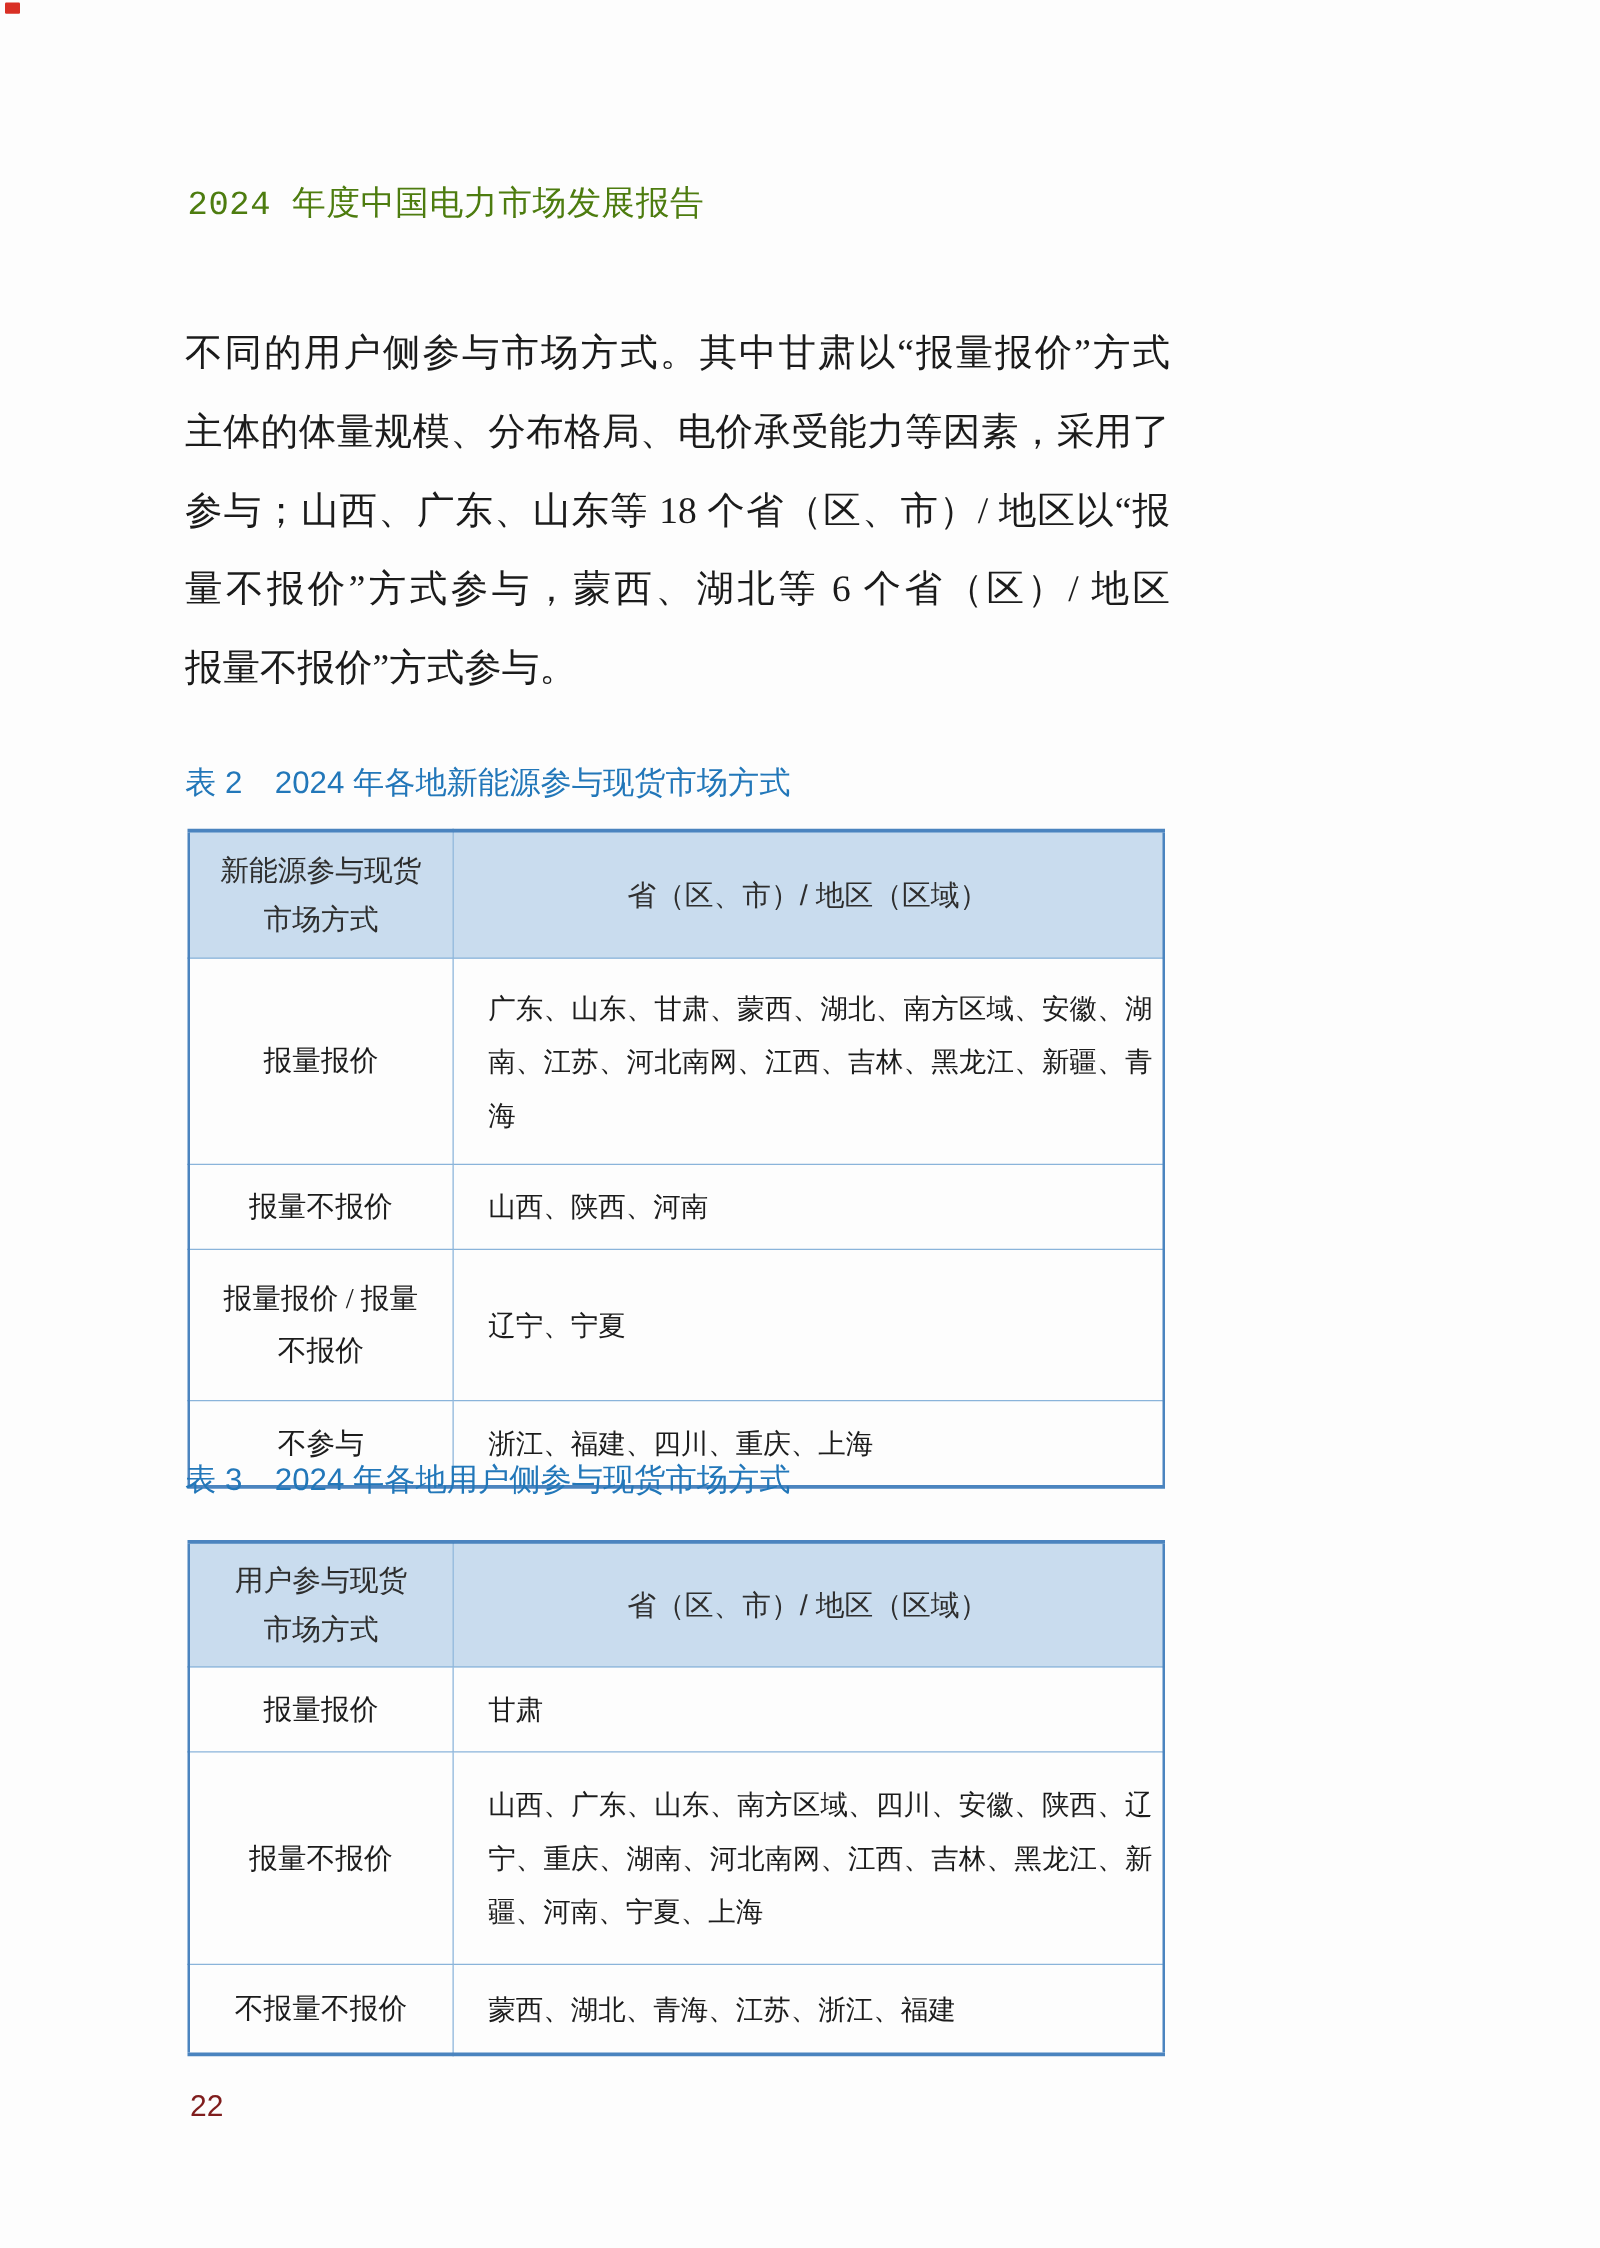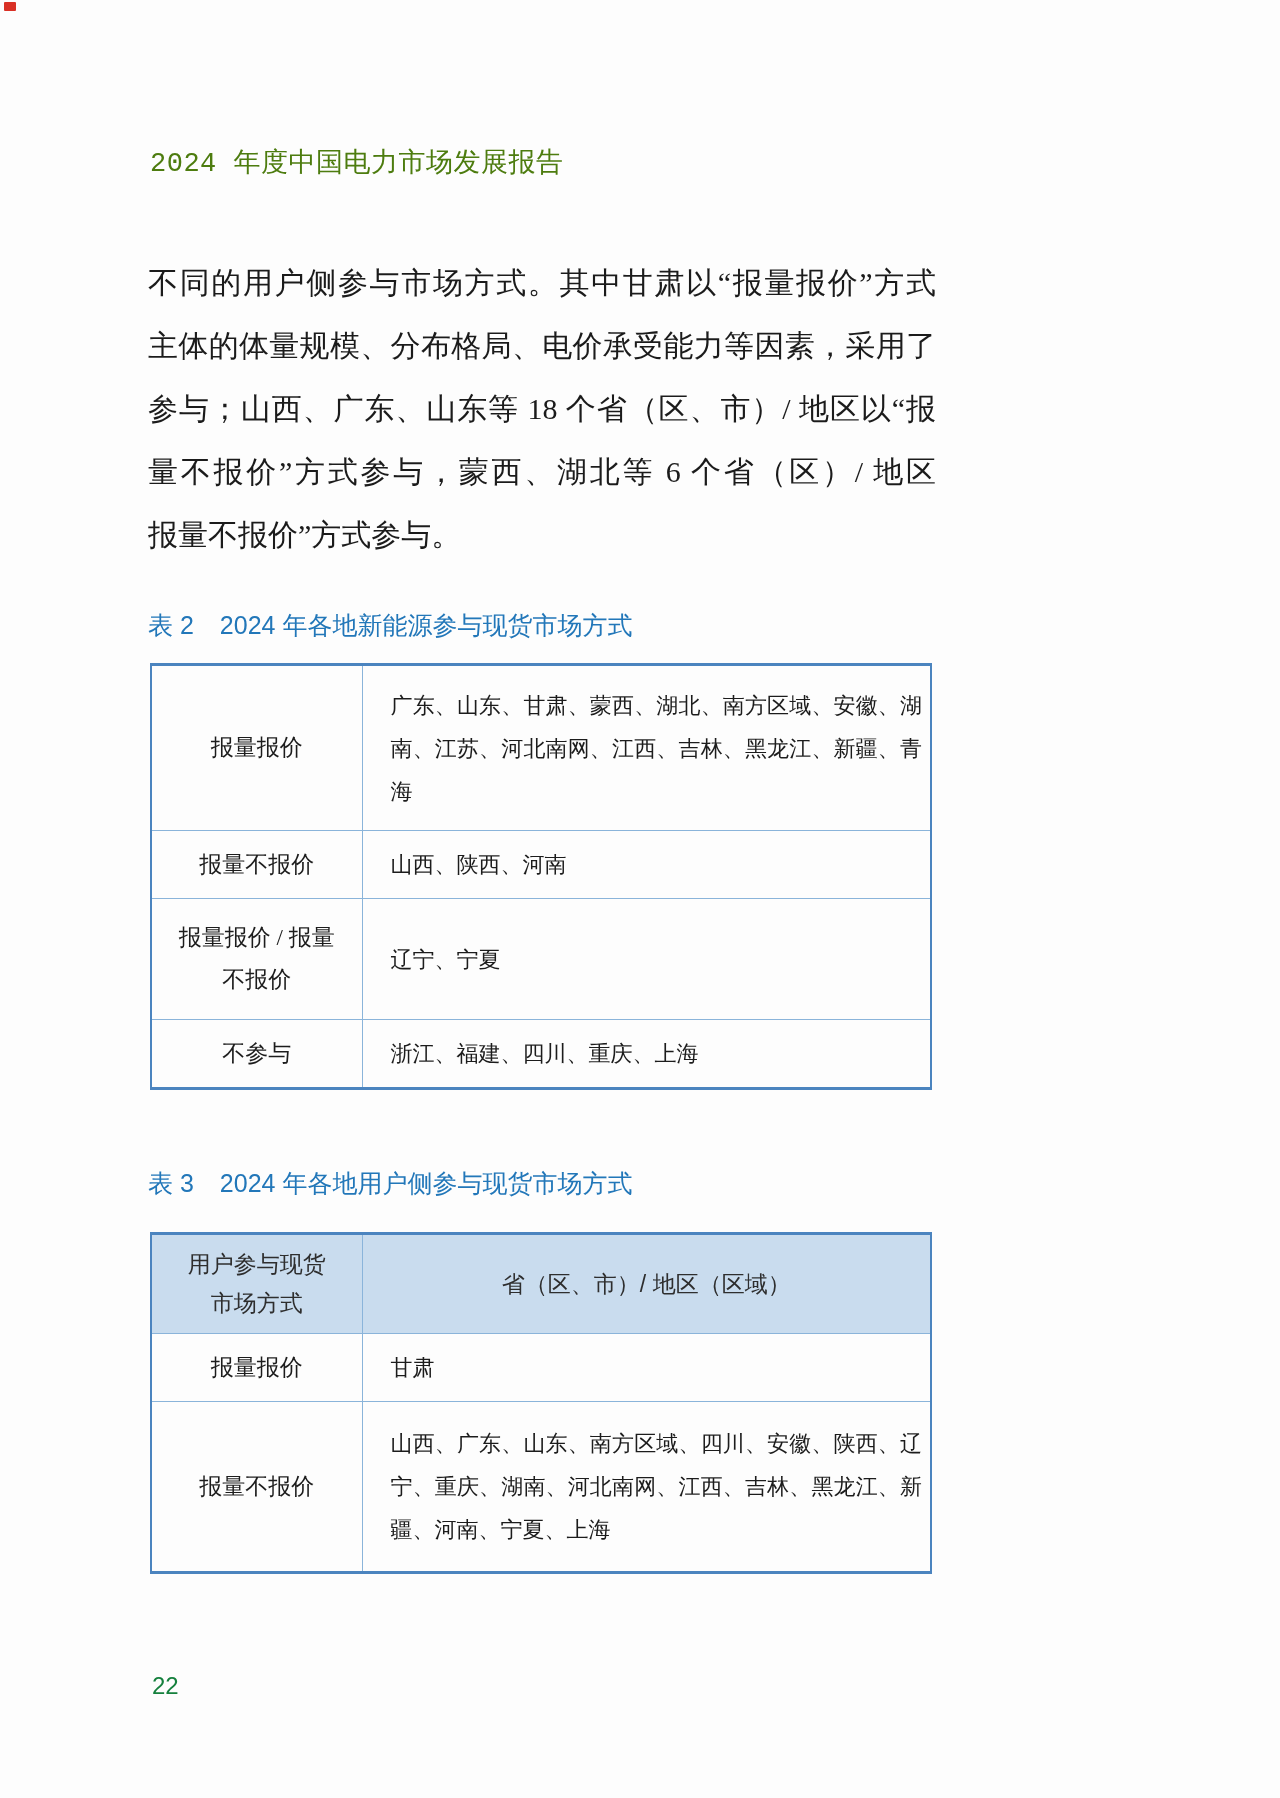--- a/index.html
+++ b/index.html
@@ -82,21 +82,21 @@
   .t2 tr.r3 td     { height:55px; }
   
   .t3 tr.head th   { height:98px; }
   .t3 tr.r0 td     { height:55px; }
   .t3 tr.r1 td     { height:157px; }
   .t3 tr.r2 td     { height:58px; }
 
   .page-number {
     position:absolute; left:152px; top:1672px;
     font-family:"Liberation Sans","DejaVu Sans",sans-serif;
-    font-size:24px; color:#15803d;
+    font-size:24px; color:#7f1d1d;
   }
 </style>
 </head>
 <body>
 
 <div class="page">
 
   <div class="corner-artifact"></div>
 
   <div class="running-header">2024 年度中国电力市场发展报告</div>
@@ -112,20 +112,25 @@
   <div class="table-title t2-title">
     <span class="title-label">表 2</span><span>2024 年各地新能源参与现货市场方式</span>
   </div>
 
   <table class="data-table t2">
     <colgroup>
         <col class="c1">
         <col class="c2">
       </colgroup>
     <tbody>
+      <tr class="head">
+        <th>新能源参与现货
+市场方式</th>
+        <th>省（区、市）/ 地区（区域）</th>
+      </tr>
       <tr class="r0">
         <td class="mode">报量报价</td>
         <td class="regions">广东、山东、甘肃、蒙西、湖北、南方区域、安徽、湖南、江苏、河北南网、江西、吉林、黑龙江、新疆、青海</td>
       </tr>
       <tr class="r1">
         <td class="mode">报量不报价</td>
         <td class="regions">山西、陕西、河南</td>
       </tr>
       <tr class="r2">
         <td class="mode">报量报价 / 报量
@@ -155,18 +160,22 @@
         <th>省（区、市）/ 地区（区域）</th>
       </tr>
       <tr class="r0">
         <td class="mode">报量报价</td>
         <td class="regions">甘肃</td>
       </tr>
       <tr class="r1">
         <td class="mode">报量不报价</td>
         <td class="regions">山西、广东、山东、南方区域、四川、安徽、陕西、辽宁、重庆、湖南、河北南网、江西、吉林、黑龙江、新疆、河南、宁夏、上海</td>
       </tr>
+      <tr class="r2">
+        <td class="mode">不报量不报价</td>
+        <td class="regions">蒙西、湖北、青海、江苏、浙江、福建</td>
+      </tr>
     </tbody>
   </table>
 
   <div class="page-number">22</div>
 
 </div>
 
 </body></html>

